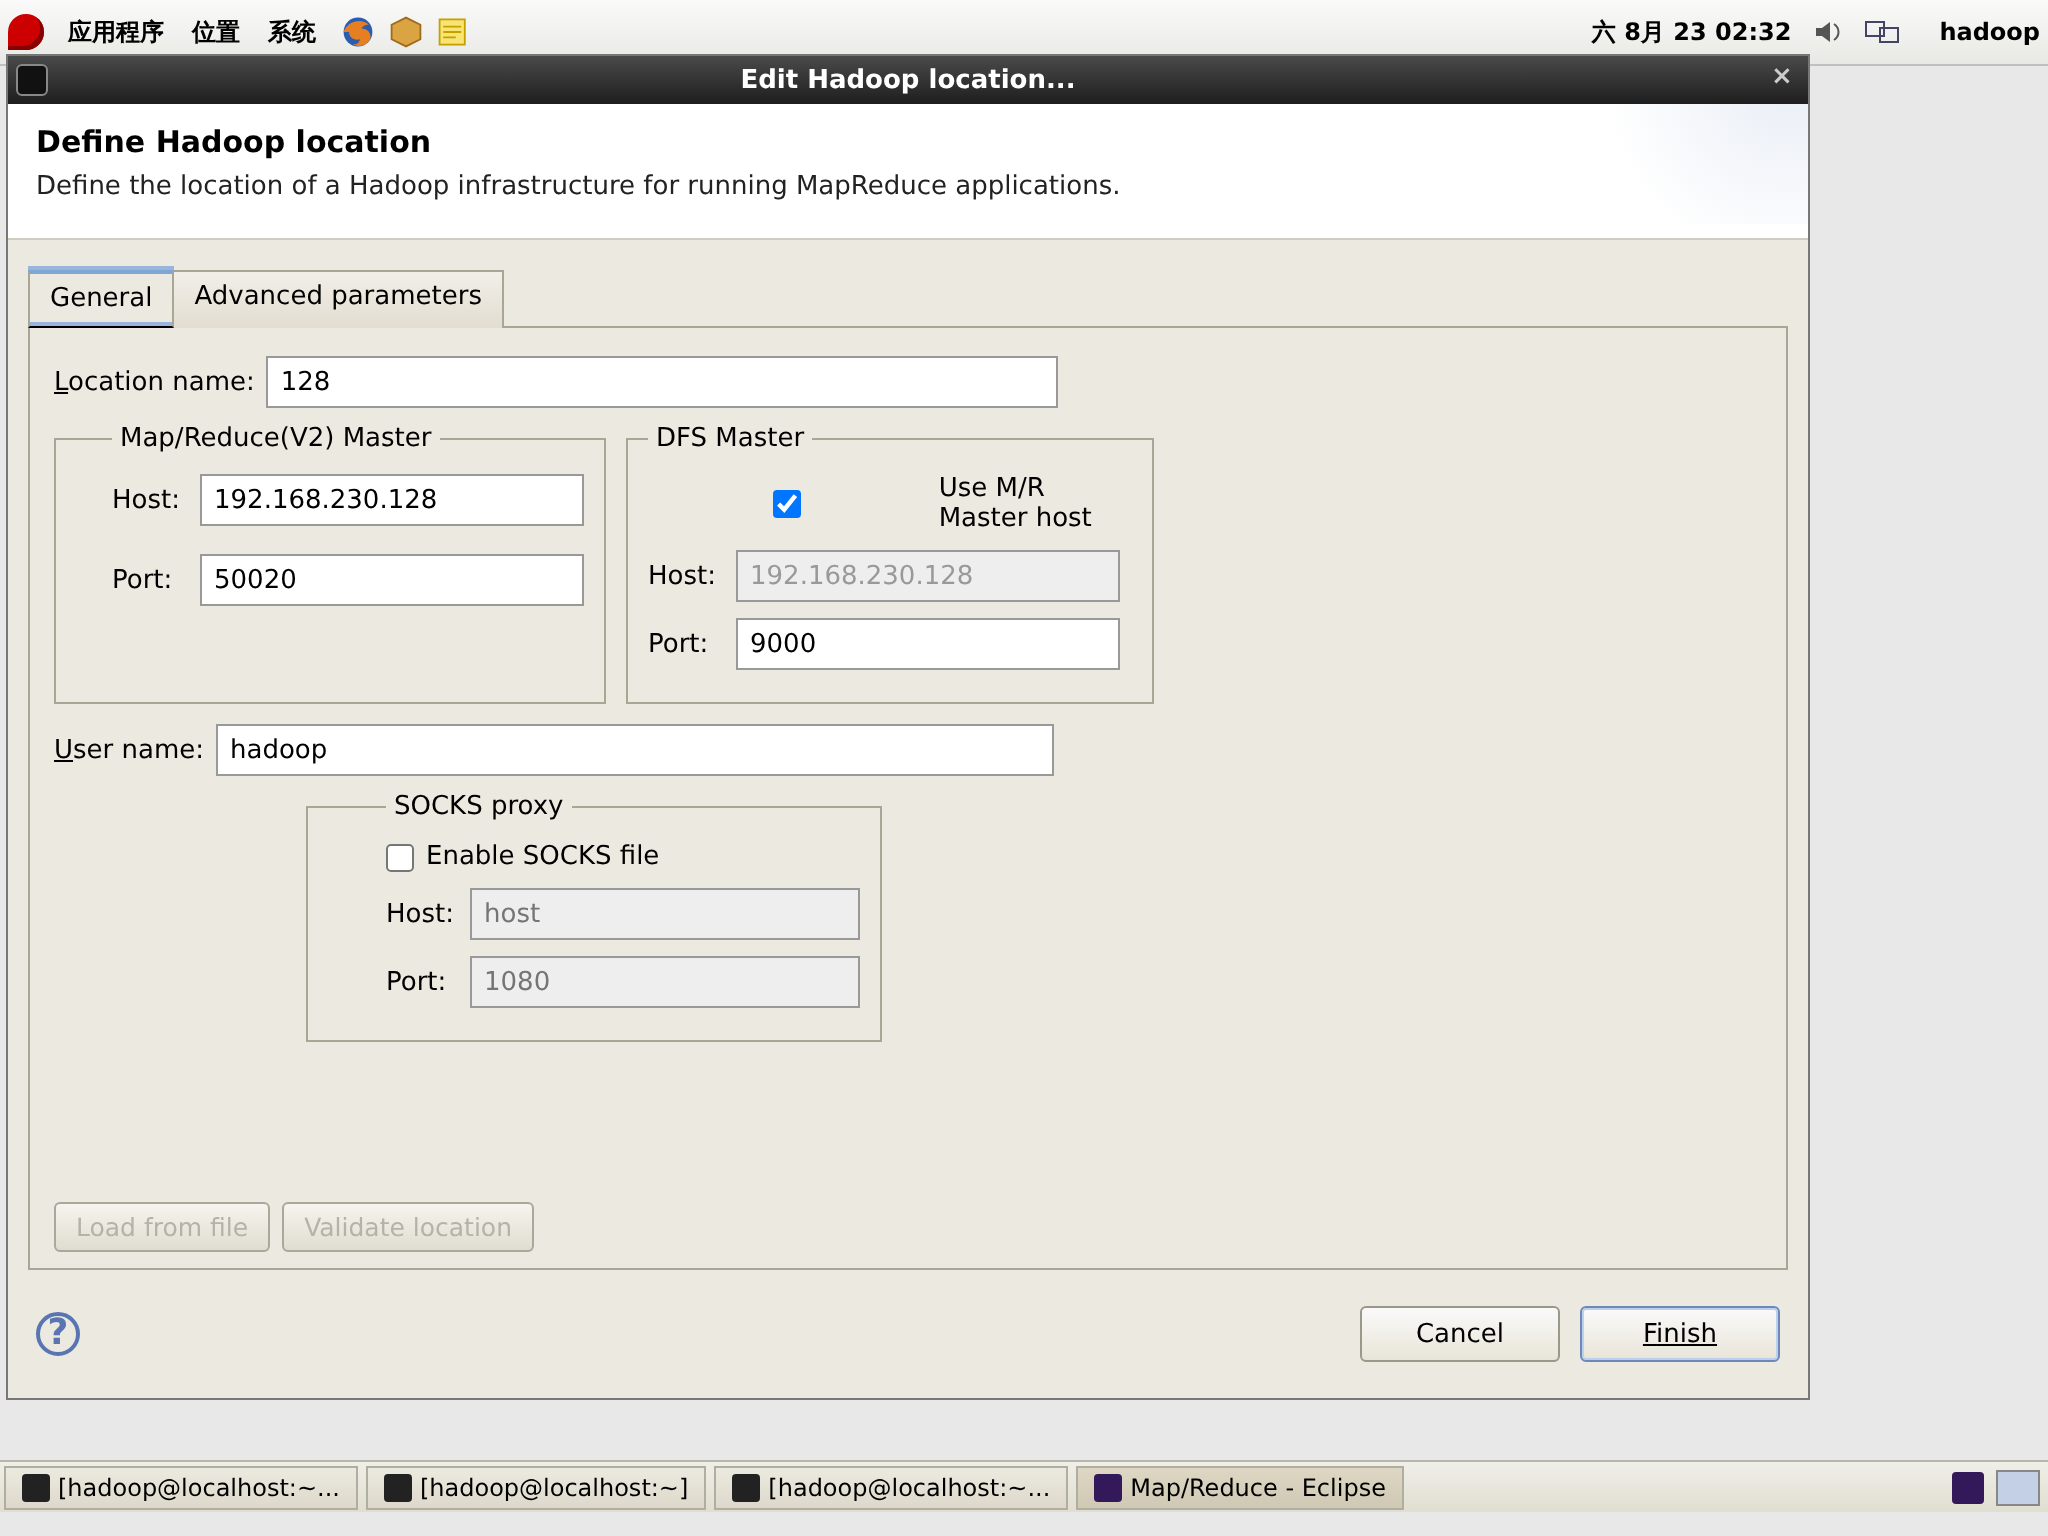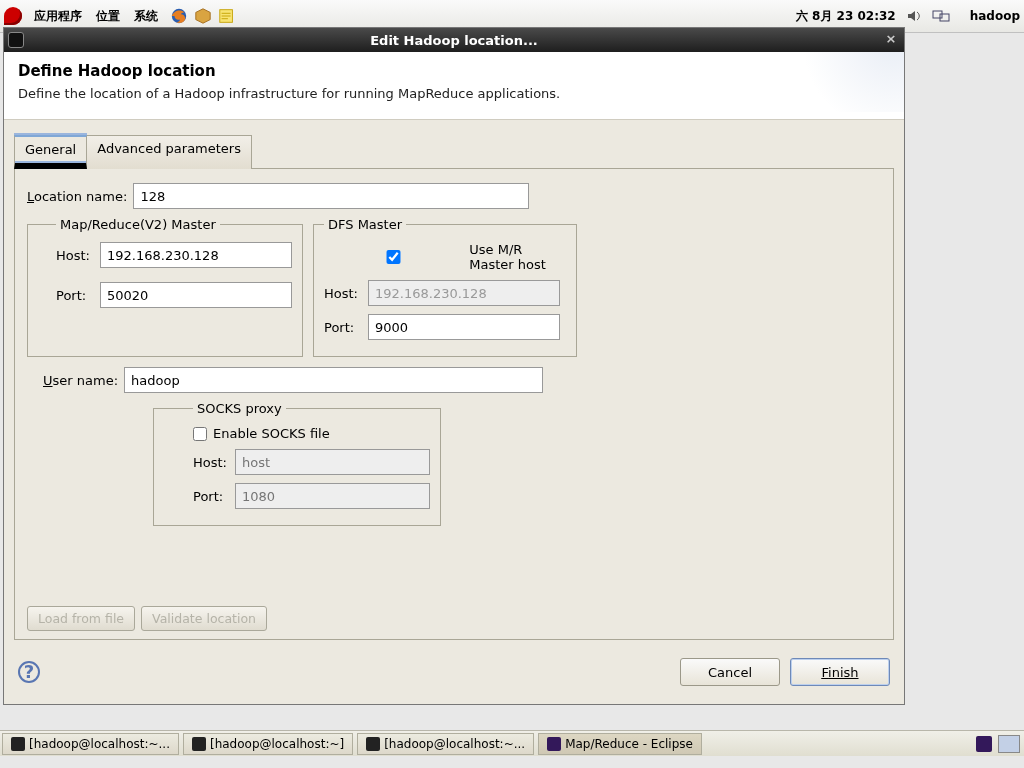--- a/index.html
+++ b/index.html
@@ -24,21 +24,21 @@
 .dialog-head { background:#fff; padding: 10px 14px 18px; border-bottom: 1px solid #d0ccc0; position:relative; }
 .dialog-head h2 { font-size: 15px; margin-bottom: 6px; }
 .dialog-head p { font-size: 13px; color:#222; }
 .fadecorner { position:absolute; right:0; top:0; width:120px; height:60px; background: radial-gradient(circle at 110px -10px, #c8d4e8, #fff 70%); opacity:.4;}
 
 .dialog-body { padding: 14px 10px 8px; }
 
 
 .tabs { display:flex; }
 .tab { padding: 5px 10px 6px; background:linear-gradient(#f2efe8,#e2ddd0); border:1px solid #a9a696; border-bottom:none; font-size:13px; position:relative; top:1px; margin-right:-1px; cursor:pointer;}
-.tab.active { background:#ece9e0; border-bottom:6px solid #000000; z-index:2; box-shadow: 0 -2px 0 #9ab5dd inset, 0 -2px 0 #9ab5dd; border-top: 2px solid #7fa7d6; }
+.tab.active { background:#ece9e0; border-bottom:1px solid #000000; z-index:2; box-shadow: 0 -2px 0 #9ab5dd inset, 0 -2px 0 #9ab5dd; border-top: 2px solid #7fa7d6; }
 .tab-panel { border:1px solid #a9a696; background:#ece9e0; padding: 14px 12px 8px; min-height: 440px; }
 
 .row { display:flex; align-items:center; margin-bottom: 8px; gap: 6px; }
 .lbl { font-size:13px; }
 .und { text-decoration: underline; text-decoration-skip-ink: none; }
 input[type=text] { height: 26px; padding: 2px 6px; font-size:13px; border:1px solid #999; background:#fff; }
 input[disabled] { background:#eee; color:#999; }
 
 fieldset { border:1px solid #a9a696; padding: 10px 10px 8px; margin: 0; }
 legend { padding: 0 4px; font-size:13px; }
@@ -158,21 +158,21 @@
             <span class="lbl">Host:</span>
             <input type="text" disabled="" value="192.168.230.128" style="">
           </div>
           <div class="row">
             <span class="lbl">Port:</span>
             <input type="text" value="9000" style="">
           </div>
         </fieldset>
       </div>
 
-      <div class="row" style="margin-top:10px;margin-left:16px;">
+      <div class="row" style="margin-top:10px;">
         <span class="lbl"><span class="und">U</span><span>ser name:</span></span>
         <input type="text" style="width: 419px;" value="hadoop">
       </div>
 
       <fieldset class="socks">
         <legend>SOCKS proxy</legend>
         <div class="row">
           <input type="checkbox" class="chk" style="">
           <span class="lbl" style="width:auto">Enable SOCKS file</span>
         </div>

